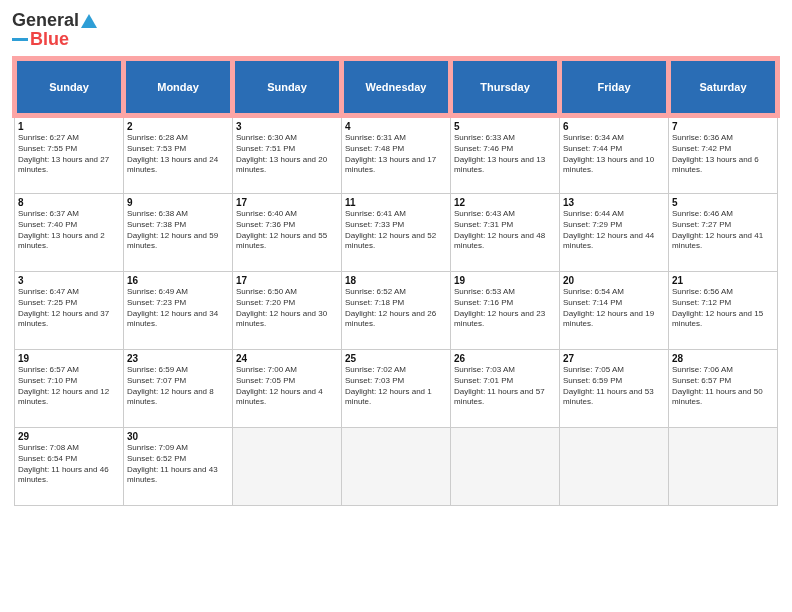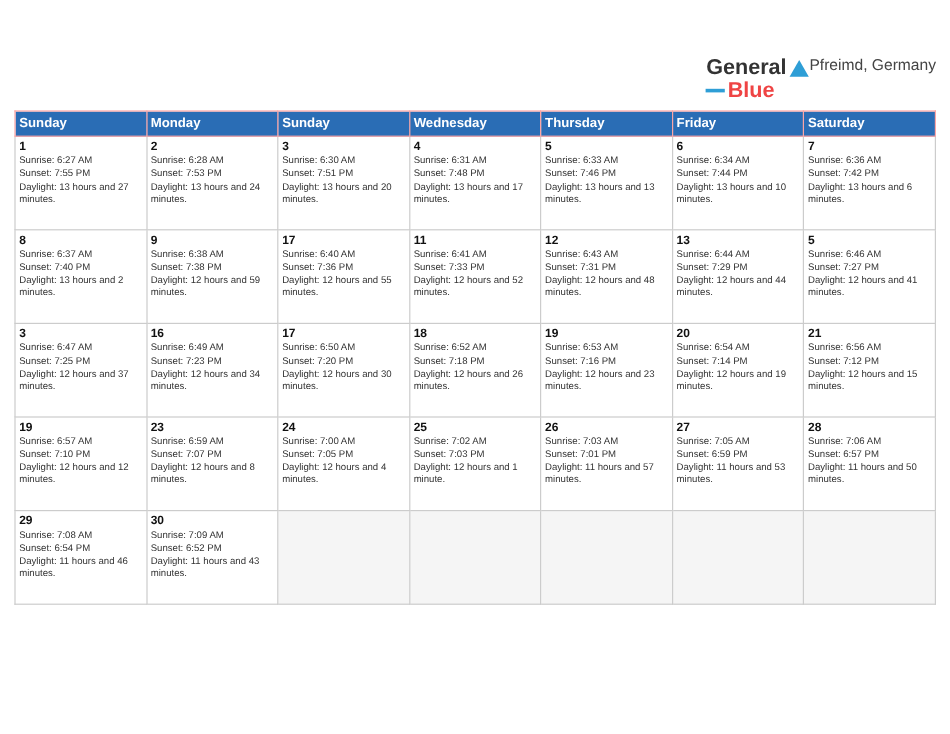--- a/index.html
+++ b/index.html
@@ -11,24 +11,23 @@
       overflow: hidden;
     }
     .page {
       width: 792px;
       height: 612px;
       padding: 10px 12px;
       background: #fff;
     }
     .header {
       display: flex;
-      justify-content: flex-end;
+      justify-content: space-between;
       align-items: flex-start;
       margin-bottom: 6px;
-      margin-top: 36px;
     }
     .title-block {
       text-align: right;
     }
     .month-title {
       font-size: 28px;
       color: #222;
       font-weight: normal;
     }
     .location {
@@ -38,23 +37,23 @@
     table {
       width: 100%;
       border-collapse: collapse;
       table-layout: fixed;
     }
     th {
       background: #2a6db5;
       color: #fff;
       font-size: 11px;
       font-weight: bold;
-      padding: 4px 3px;
-      text-align: left;
-      border: 1px solid #fca5a5;
+      padding: 20px 3px;
+      text-align: center;
+      border: 5px solid #fca5a5;
     }
     td {
       border: 1px solid #ccc;
       vertical-align: top;
       padding: 3px 3px;
       font-size: 8.5px;
       color: #333;
       height: 78px;
       background: #fff;
     }
@@ -92,21 +91,20 @@
             <polygon points="9,2 17,16 1,16" fill="#2e9ed6"></polygon>
           </svg>
         </div>
         <div style="display:flex;align-items:center;margin-top:-2px;">
           <div style="width:16px;height:3px;background:#2e9ed6;"></div>
           <span style="font-size:18px;font-weight:bold;color:#ef4444;margin-left:2px;">Blue</span>
         </div>
       </div>
     </div>
     <div class="title-block">
-      <div class="location">Pfreimd, Germany</div>
     </div>
   </div>
 
   <table>
     <thead>
       <tr>
         <th>Sunday</th>
         <th>Monday</th>
         <th>Sunday</th>
         <th>Wednesday</th>

